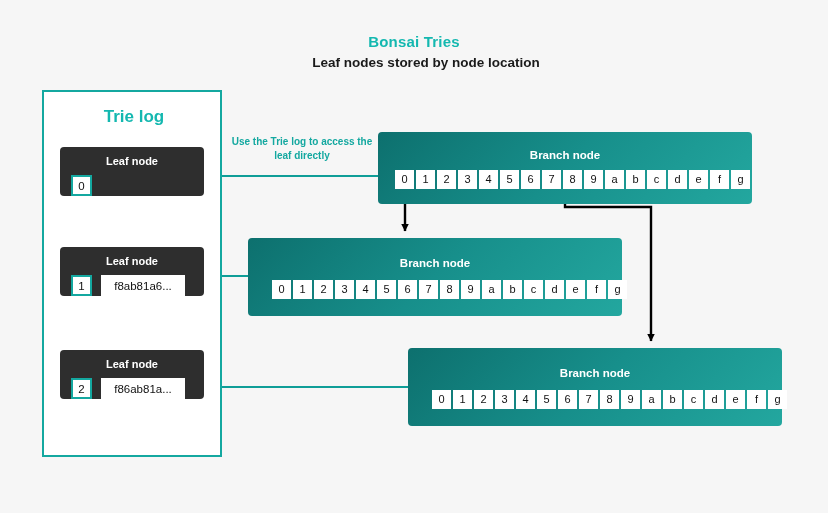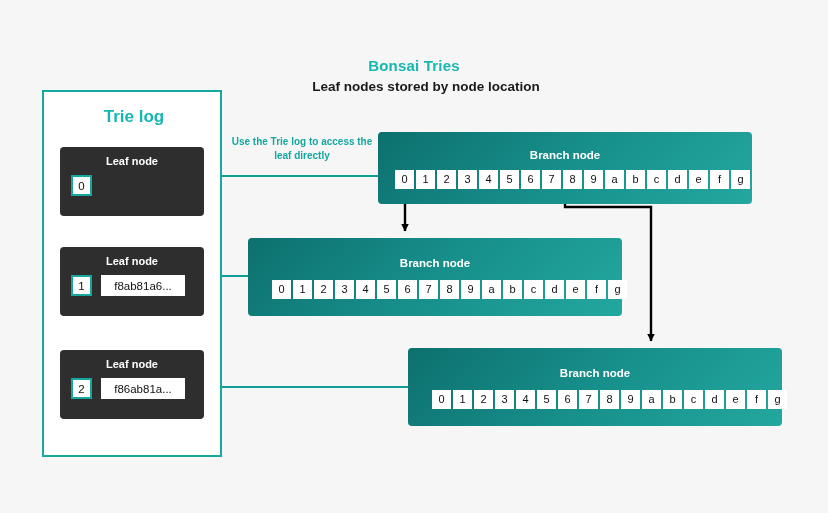--- a/index.html
+++ b/index.html
@@ -7,21 +7,21 @@
     width:828px;height:513px;
     background:#f6f6f6;
     font-family:"Liberation Sans", sans-serif;
     position:relative;
     overflow:hidden;
     -webkit-font-smoothing:antialiased;
   }
   .stage{position:absolute;inset:0;}
 
   
-  #header{position:absolute;left:0;top:33px;width:828px;text-align:center;margin-top:24px;}
+  #header{position:absolute;left:0;top:33px;width:828px;text-align:center;}
   #title{
     font-size:15px;font-weight:bold;color:#14b8b0;letter-spacing:.2px;
     line-height:18px;
   }
   #subtitle{
     font-size:13.5px;font-weight:bold;color:#1a1a1a;line-height:18px;
     margin-top:3px;
     padding-left:24px;
   }
 
@@ -30,21 +30,21 @@
     position:absolute;left:42px;top:90px;width:180px;height:367px;
     background:#ffffff;border:2px solid #14a8a0;box-sizing:border-box;
   }
   #trielog-title{
     position:absolute;left:0;top:15px;width:180px;text-align:center;
     font-size:17px;font-weight:bold;color:#14b8b0;
   }
 
   
   .leaf-node{
-    position:absolute;left:60px;width:144px;height:69px;
+    position:absolute;left:60px;width:144px;height:49px;
     background:#2e2e2e;border-radius:4px;box-sizing:border-box;
   }
   .leaf-title{
     position:absolute;left:0;top:8px;width:144px;text-align:center;
     font-size:11px;font-weight:bold;color:#ffffff;
   }
   .leaf-row{
     position:absolute;left:11px;top:28px;display:flex;align-items:center;gap:9px;
   }
   .leaf-index{

